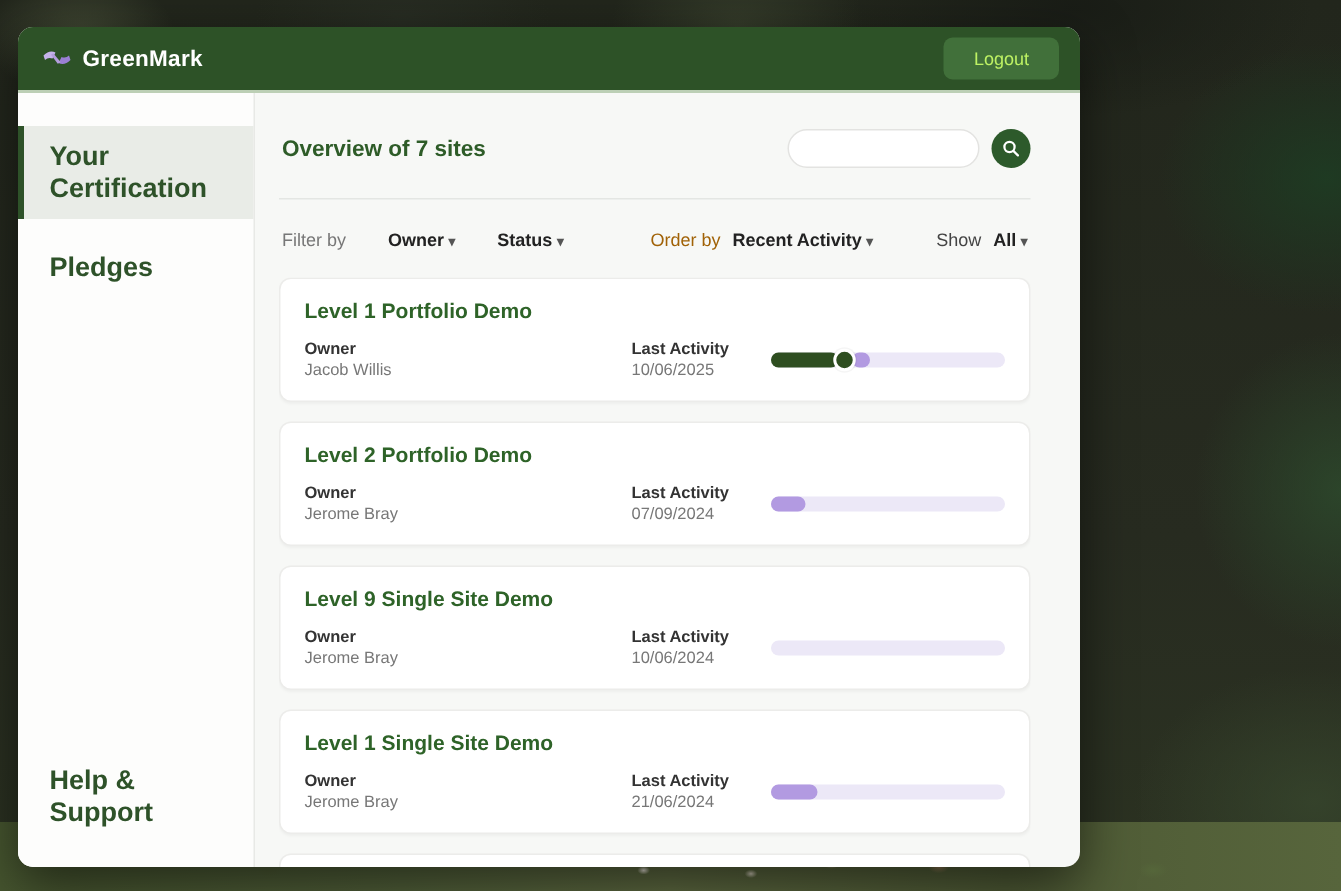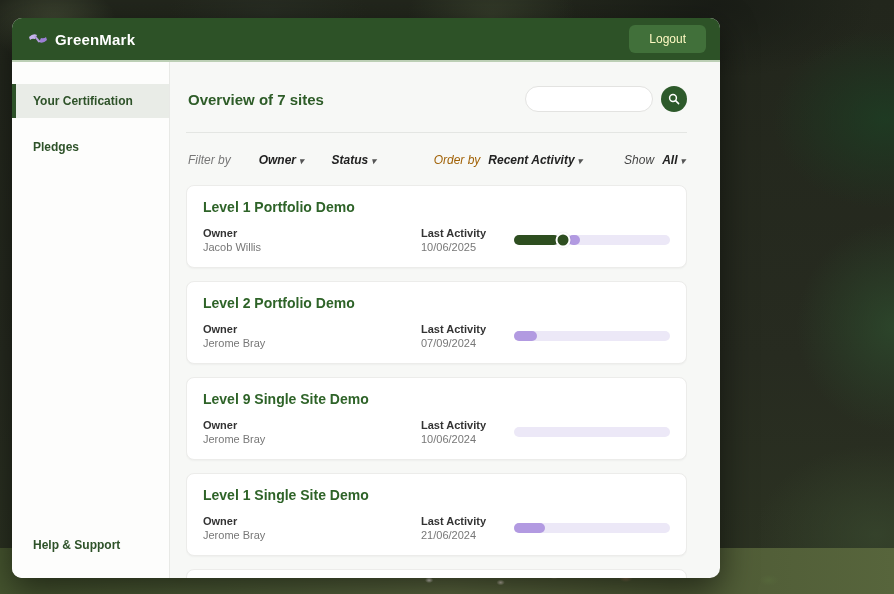--- a/index.html
+++ b/index.html
@@ -49,33 +49,33 @@
   .app-header {
     height:44px; flex:0 0 44px;
     background:#2d5227;
     border-bottom:2px solid #bccfb5;
     display:flex; align-items:center; justify-content:space-between;
     padding:0 14px 0 16px;
   }
   .brand { display:flex; align-items:center; gap:7px; }
   .brand-name { color:#fff; font-size:15px; font-weight:600; letter-spacing:.2px; }
   .logout-btn {
-    background:#41703a; color:#fef9c3; border:none; border-radius:6px;
+    background:#41703a; color:#bef264; border:none; border-radius:6px;
     font-family:inherit; font-size:12px; padding:7px 20px; cursor:pointer;
   }
 
   .app-body { flex:1; display:flex; min-height:0; }
 
   
   .sidebar {
     flex:0 0 158px; background:#fdfdfc; border-right:1px solid #e8e9e6;
     display:flex; flex-direction:column; padding-top:22px;
   }
   .side-item {
-    font-size:12px; font-weight:700; color:#2e5229;
+    font-size:18px; font-weight:700; color:#2e5229;
     padding:10px 14px 10px 21px; cursor:pointer; position:relative;
   }
   .side-item.active { background:#e9ece7; }
   .side-item.active::before {
     content:""; position:absolute; left:0; top:0; bottom:0; width:4px; background:#2e5229;
   }
   .side-item + .side-item { margin-top:12px; }
   .side-footer { margin-top:auto; padding-bottom:16px; }
 
   
@@ -92,21 +92,21 @@
   }
   .search-btn {
     width:26px; height:26px; border-radius:50%; background:#2d5a2b; border:none;
     display:flex; align-items:center; justify-content:center; cursor:pointer; flex:0 0 26px;
   }
 
   .filter-row {
     display:flex; align-items:center; justify-content:space-between;
     padding:20px 2px 18px 2px; font-size:12px; color:#222;
   }
-  .filter-left, .filter-right { display:flex; align-items:center;font-style:italic; }
+  .filter-left, .filter-right { display:flex; align-items:center; }
   .muted { color:#777; font-weight:400; }
   .dropdown { font-weight:700; color:#222; cursor:pointer; white-space:nowrap; }
   .caret { font-size:9px; color:#555; margin-left:3px; }
   .gap28 { margin-left:28px; }
   .gap8 { margin-left:8px; } .gap42 { margin-left:42px; }
 
   
   .cards { flex:1; overflow:hidden; }
   .site-card {
     background:#fff; border:1px solid #ececea; border-radius:8px;

